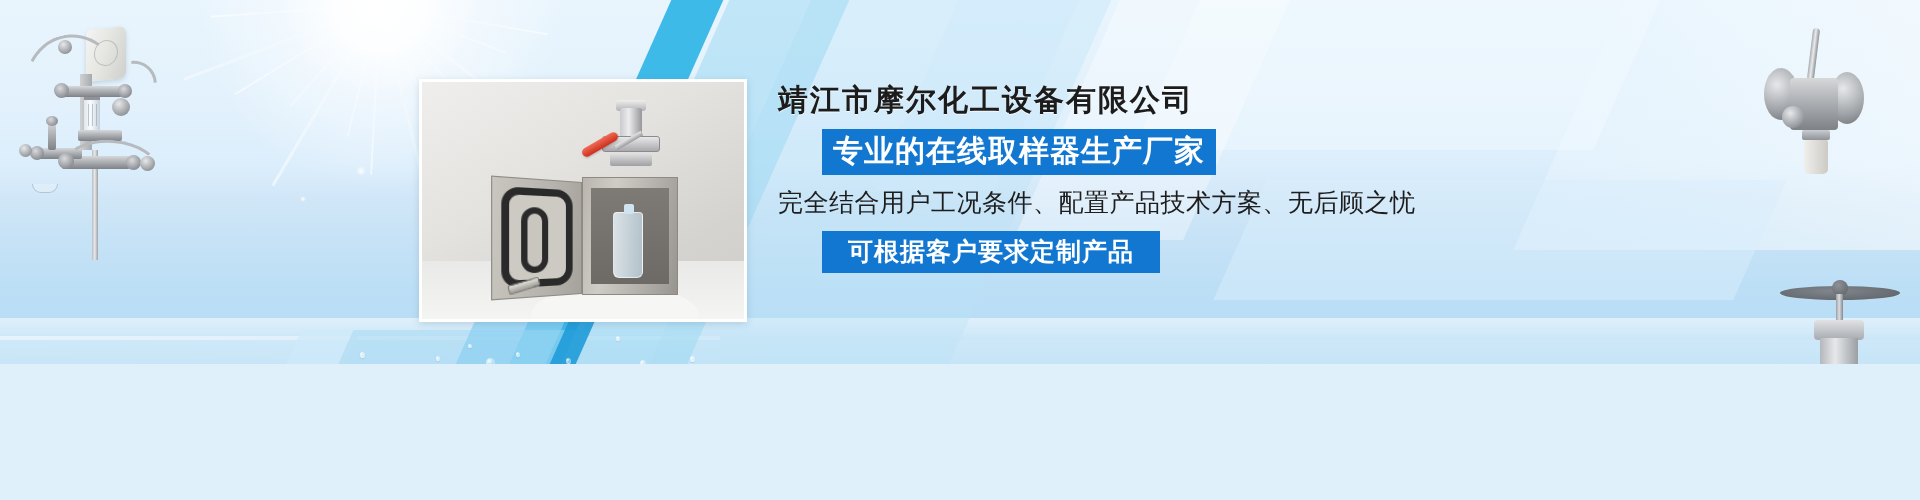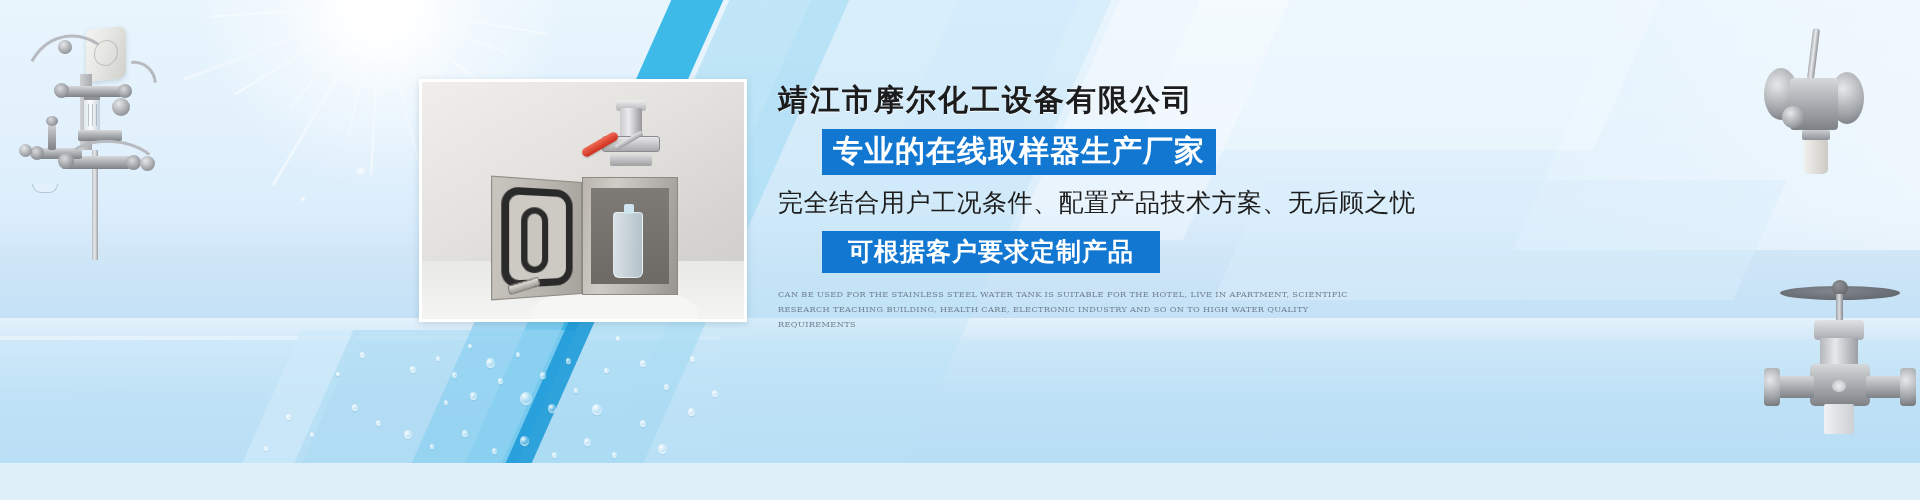--- a/index.html
+++ b/index.html
@@ -6,21 +6,21 @@
   * { margin:0; padding:0; box-sizing:border-box; }
   html, body { width:1920px; height:500px; overflow:hidden; }
   body {
     font-family: "Liberation Sans", sans-serif;
     background:#dff0fb;
   }
 
   #banner {
     position:relative;
     width:1920px;
-    height:463px;
+    height:364px;
     overflow:hidden;
     background:
       linear-gradient(to bottom,
         #e9f5fd 0%,
         #e2f1fc 28%,
         #dceefc 45%,
         #cfe6f7 56%,
         #c6e2f6 66%,
         #bddff6 78%,
         #b3dbf5 100%);
@@ -508,21 +508,20 @@
       <div class="v-stem"></div>
       <div class="v-handle"></div>
     </div>
   </div>
 
   <div class="textblock">
     <div class="company">靖江市摩尔化工设备有限公司</div>
     <div><span class="badge badge1">专业的在线取样器生产厂家</span></div>
     <div class="line3">完全结合用户工况条件、配置产品技术方案、无后顾之忧</div>
     <div><span class="badge badge2">可根据客户要求定制产品</span></div>
-    <div class="engtext">CAN BE USED FOR THE STAINLESS STEEL WATER TANK IS SUITABLE FOR THE HOTEL, LIVE IN APARTMENT, SCIENTIFIC RESEARCH TEACHING BUILDING, HEALTH CARE, ELECTRONIC INDUSTRY AND SO ON TO HIGH WATER QUALITY REQUIREMENTS</div>
   </div>
 
 
   <div class="equip" style="left:1880px;top:0px;width:0;height:0;"></div>
   <div class="equip" style="left:1758px;top:28px;width:150px;height:160px;">
     <div style="position:absolute;left:52px;top:0px;width:7px;height:52px;background:linear-gradient(90deg,#a8abaf,#e8eaec 45%,#8e9195);border-radius:4px;transform:rotate(7deg);"></div>
     <div class="flange" style="left:6px;top:40px;width:34px;height:52px;border-radius:50%;"></div>
     <div class="flange" style="left:72px;top:44px;width:34px;height:52px;border-radius:50%;"></div>
     <div class="hblock" style="left:32px;top:50px;width:48px;height:52px;border-radius:4px;"></div>
     <div class="flange" style="left:24px;top:78px;width:22px;height:22px;"></div>

